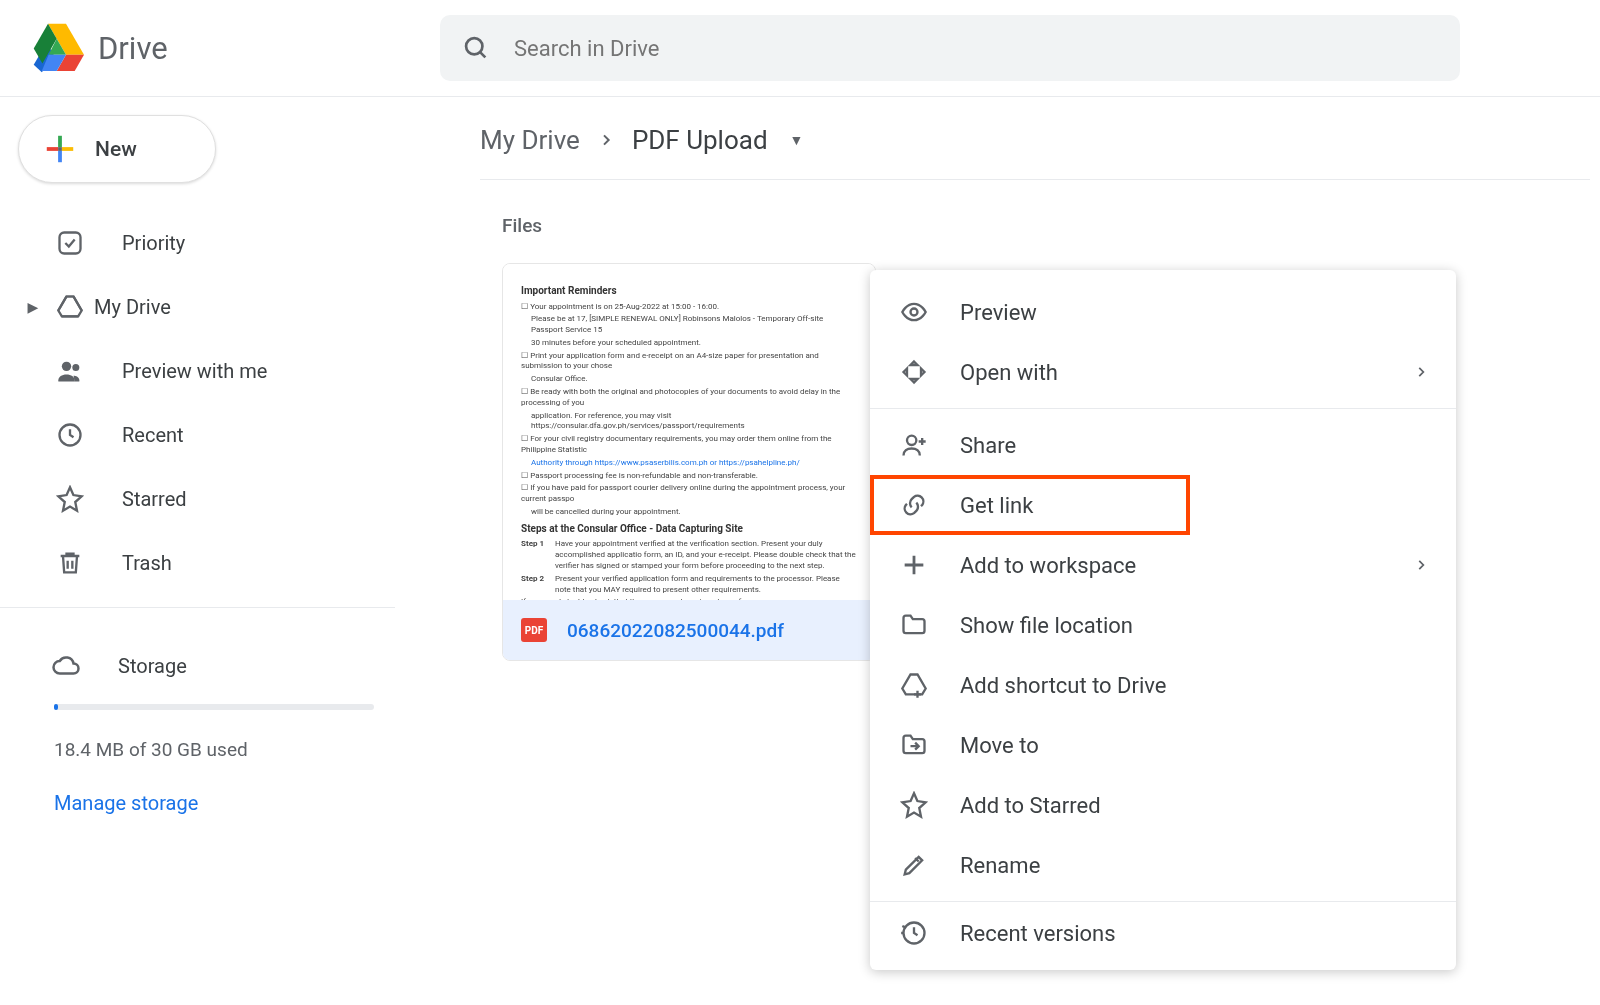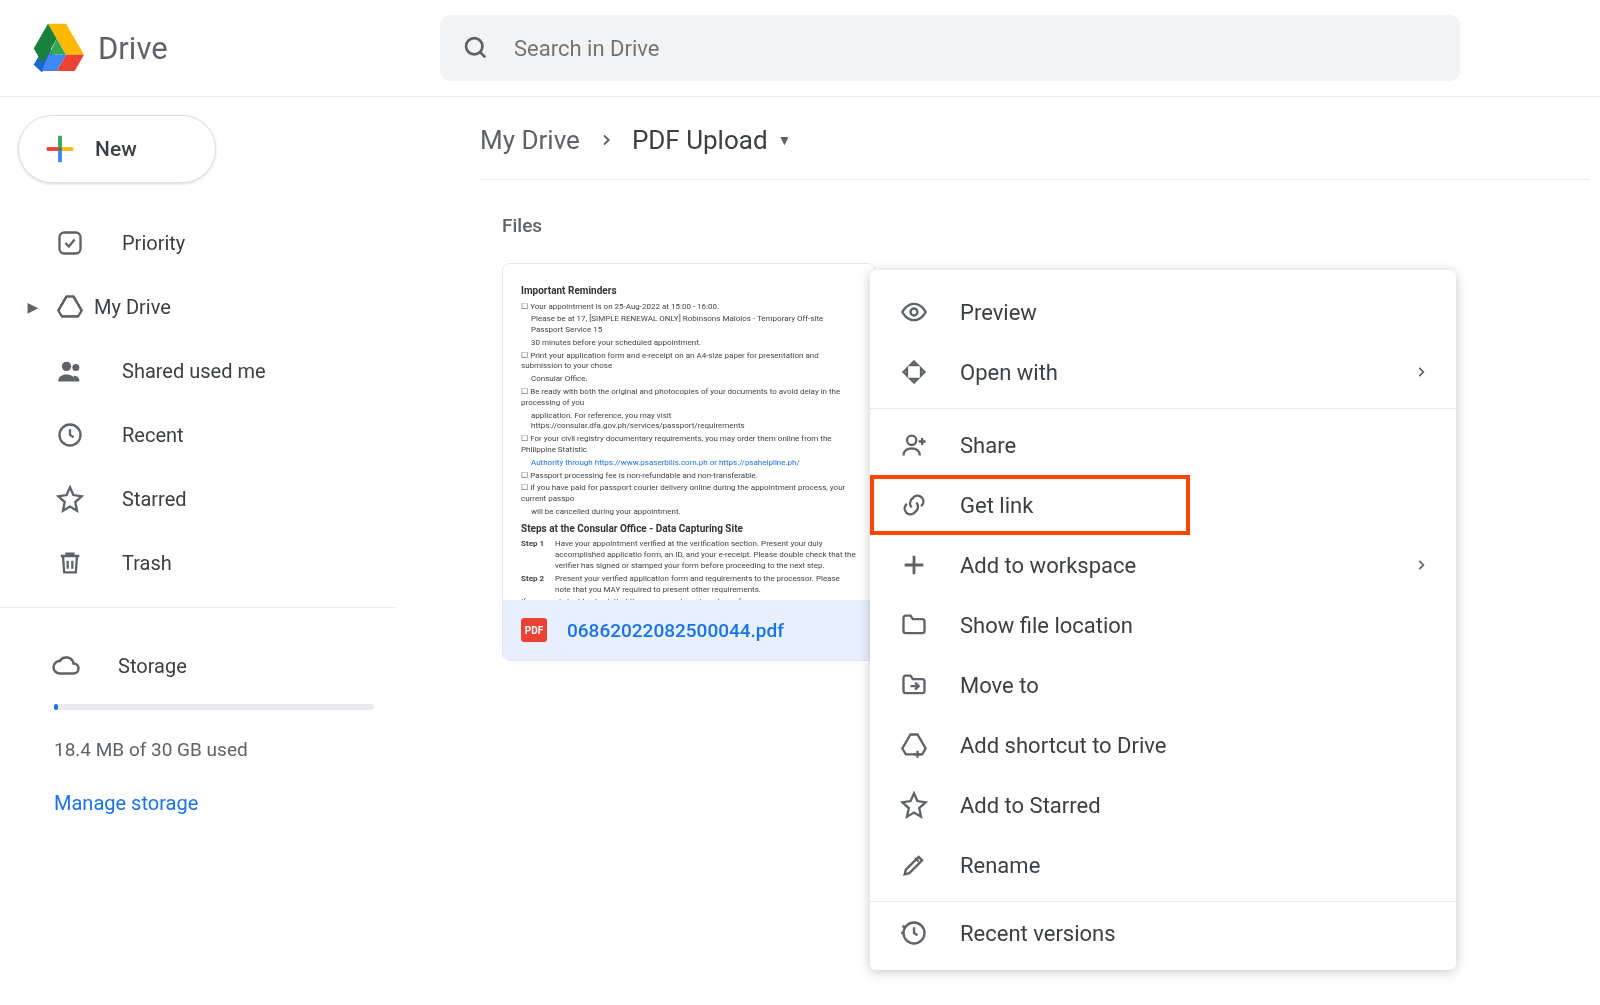--- a/index.html
+++ b/index.html
@@ -29,21 +29,21 @@
 .storage-bar { height: 6px; background: #e8eaed; border-radius: 3px; margin-top: 10px; position: relative; width: 320px; }
 .storage-fill { height: 6px; background: #1a73e8; border-radius: 3px; width: 4px; }
 .storage-text { margin-top: 28px; font-size: 19px; color: #5f6368; }
 .manage-link { margin-top: 30px; font-size: 20px; color: #1a73e8; display: inline-block; }
 
 
 .main { position: absolute; top: 97px; left: 480px; right: 0; padding-top: 28px; }
 .breadcrumb { display: flex; align-items: center; gap: 18px; font-size: 26px; color: #3c4043; border-bottom: 1px solid #e8eaed; padding-bottom: 24px; margin-right: 10px; }
 .breadcrumb .root { color: #5f6368; }
 .breadcrumb .chev { color: #5f6368; }
-.breadcrumb .current { display: flex; align-items: center; gap: 10px; color: #3c4043; }
+.breadcrumb .current { display: flex; align-items: center; gap: 22px; color: #3c4043; }
 .dropdown-caret { color: #5f6368; font-size: 14px; }
 
 .section-label { margin-top: 34px; font-size: 19px; color: #5f6368; font-weight: 500; margin-left: 22px; }
 
 .file-card { margin-top: 26px; margin-left: 22px; width: 374px; border: 1px solid #e6e6e6; border-radius: 8px; overflow: hidden; background: #fff; }
 .file-thumb { height: 336px; background: #fff; padding: 16px 18px 8px; font-size: 8px; color: #333; line-height: 1.35; overflow: hidden; }
 .file-thumb h4 { font-size: 10px; font-weight: 700; margin: 4px 0; }
 .file-thumb p { margin: 2px 0; color: #444; }
 .file-thumb .step { display: flex; gap: 6px; }
 .file-thumb .step b { flex: 0 0 28px; }
@@ -121,21 +121,21 @@
     </div>
     <div class="nav-item">
       <span class="nav-icon">
         <svg width="28" height="28" viewBox="0 0 24 24" fill="currentColor">
             <circle cx="9" cy="8" r="4"></circle>
             <circle cx="17" cy="9" r="3"></circle>
             <path d="M2 20c0-3 3-5 7-5s7 2 7 5v1H2z"></path>
             <path d="M15 16c2 0 5 1 5 4v1h-4"></path>
           </svg>
       </span>
-      <span>Shared used me</span>
+      <span>Preview with me</span>
     </div>
     <div class="nav-item">
       <span class="nav-icon">
         <svg width="28" height="28" viewBox="0 0 24 24" fill="none" stroke="currentColor" stroke-width="2">
             <circle cx="12" cy="12" r="9"></circle>
             <path d="M12 7v5l3 2"></path>
           </svg>
       </span>
       <span>Recent</span>
     </div>
@@ -288,38 +288,38 @@
     <span class="ci-icon">
         <svg width="28" height="28" viewBox="0 0 24 24" fill="none" stroke="currentColor" stroke-width="2">
           <path d="M3 6a2 2 0 012-2h4l2 3h8a2 2 0 012 2v8a2 2 0 01-2 2H5a2 2 0 01-2-2V6z"></path>
         </svg>
       </span>
     <span>Show file location</span>
   </div>
   <div class="ctx-item">
     <span class="ci-icon">
         <svg width="28" height="28" viewBox="0 0 24 24" fill="none" stroke="currentColor" stroke-width="2">
+          <path d="M9 3h6l7 12-3 5H5l-3-5L9 3z"></path>
+          <path d="M15 17v6M12 20h6"></path>
+        </svg>
+      </span>
+    <span>Add shortcut to Drive</span>
+  </div>
+  <div class="ctx-item">
+    <span class="ci-icon">
+        <svg width="28" height="28" viewBox="0 0 24 24" fill="none" stroke="currentColor" stroke-width="2">
           <path d="M3 6a2 2 0 012-2h4l2 3h8a2 2 0 012 2v8a2 2 0 01-2 2H5a2 2 0 01-2-2V6z"></path>
           <path d="M9 13h6M13 10l3 3-3 3"></path>
         </svg>
       </span>
     <span>Move to</span>
   </div>
   <div class="ctx-item">
     <span class="ci-icon">
         <svg width="28" height="28" viewBox="0 0 24 24" fill="none" stroke="currentColor" stroke-width="2">
-          <path d="M9 3h6l7 12-3 5H5l-3-5L9 3z"></path>
-          <path d="M15 17v6M12 20h6"></path>
-        </svg>
-      </span>
-    <span>Add shortcut to Drive</span>
-  </div>
-  <div class="ctx-item">
-    <span class="ci-icon">
-        <svg width="28" height="28" viewBox="0 0 24 24" fill="none" stroke="currentColor" stroke-width="2">
           <path d="M12 2l2.9 6.6L22 9.7l-5.5 4.9L18 22l-6-3.5L6 22l1.5-7.4L2 9.7l7.1-1.1L12 2z"></path>
         </svg>
       </span>
     <span>Add to Starred</span>
   </div>
   <div class="ctx-item">
     <span class="ci-icon">
         <svg width="28" height="28" viewBox="0 0 24 24" fill="none" stroke="currentColor" stroke-width="2">
           <path d="M4 20l4-1 11-11-3-3L5 16l-1 4zM13 6l3 3"></path>
         </svg>

